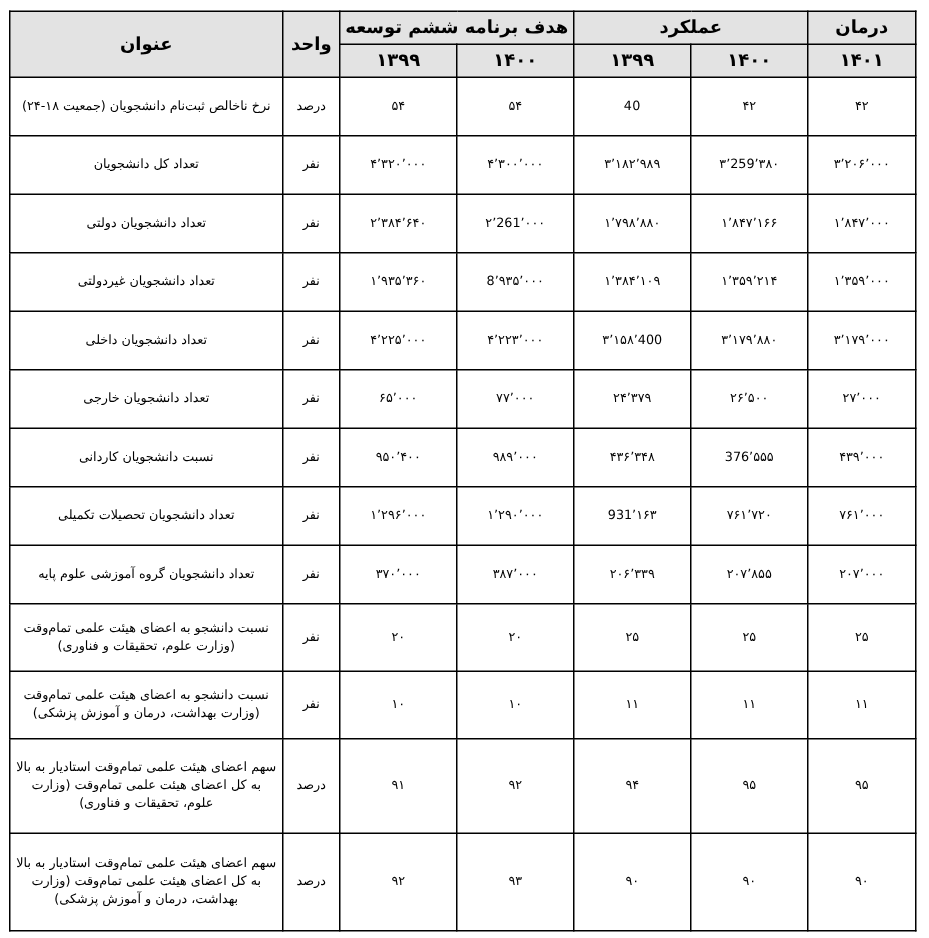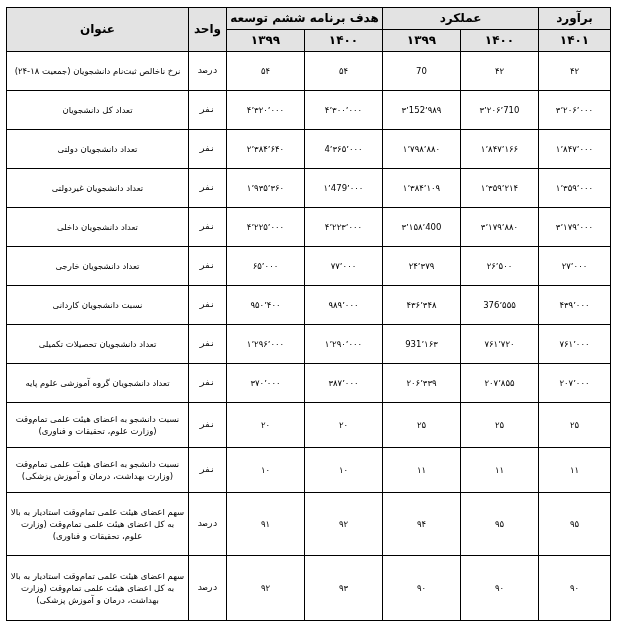--- a/index.html
+++ b/index.html
@@ -58,21 +58,20 @@
   col.c-title   { width: 182px; }
 
   td.title-cell {
     text-align: center;
     font-size: 8.5px;
     padding: 3px 6px;
     line-height: 1.5;
   }
   td.unit-cell {
     font-size: 8.5px;
-    font-family: Liberation Mono, monospace;
   }
   td.num-cell {
     font-size: 8.5px;
     letter-spacing: 0.2px;
     white-space: nowrap;
   }
   tr.r-tall td { height: 34px; }
   tr.r-med  td { height: 40px; }
   tr.r-xtall td { height: 58px; }
   tr.r-xxtall td { height: 60px; }
@@ -86,67 +85,67 @@
       <col class="c-est">
       <col class="c-p1400">
       <col class="c-p1399">
       <col class="c-g1400">
       <col class="c-g1399">
       <col class="c-unit">
       <col class="c-title">
     </colgroup>
     <thead>
       <tr>
-        <th colspan="1">برآورد</th>
+        <th colspan="1">درمان</th>
         <th colspan="2">عملکرد</th>
         <th colspan="2">هدف برنامه ششم توسعه</th>
         <th rowspan="2">واحد</th>
         <th rowspan="2">عنوان</th>
       </tr>
       <tr>
         <th>۱۴۰۱</th>
         <th>۱۴۰۰</th>
         <th>۱۳۹۹</th>
         <th>۱۴۰۰</th>
         <th>۱۳۹۹</th>
       </tr>
     </thead>
     <tbody id="tbody">
         <tr class="r-tall">
           <td class="num-cell">۴۲</td>
           <td class="num-cell">۴۲</td>
-          <td class="num-cell">70</td>
+          <td class="num-cell">40</td>
           <td class="num-cell">۵۴</td>
           <td class="num-cell">۵۴</td>
           <td class="unit-cell">درصد</td>
           <td class="title-cell">نرخ ناخالص ثبت‌نام دانشجویان (جمعیت ۱۸-۲۴)</td>
         </tr>
         <tr class="r-tall">
           <td class="num-cell">۳٬۲۰۶٬۰۰۰</td>
-          <td class="num-cell">۳٬۲۰۶٬710</td>
-          <td class="num-cell">۳٬152٬۹۸۹</td>
+          <td class="num-cell">۳٬259٬۳۸۰</td>
+          <td class="num-cell">۳٬۱۸۲٬۹۸۹</td>
           <td class="num-cell">۴٬۳۰۰٬۰۰۰</td>
           <td class="num-cell">۴٬۳۲۰٬۰۰۰</td>
           <td class="unit-cell">نفر</td>
           <td class="title-cell">تعداد کل دانشجویان</td>
         </tr>
         <tr class="r-tall">
           <td class="num-cell">۱٬۸۴۷٬۰۰۰</td>
           <td class="num-cell">۱٬۸۴۷٬۱۶۶</td>
           <td class="num-cell">۱٬۷۹۸٬۸۸۰</td>
-          <td class="num-cell">4٬۳۶۵٬۰۰۰</td>
+          <td class="num-cell">۲٬261٬۰۰۰</td>
           <td class="num-cell">۲٬۳۸۴٬۶۴۰</td>
           <td class="unit-cell">نفر</td>
           <td class="title-cell">تعداد دانشجویان دولتی</td>
         </tr>
         <tr class="r-tall">
           <td class="num-cell">۱٬۳۵۹٬۰۰۰</td>
           <td class="num-cell">۱٬۳۵۹٬۲۱۴</td>
           <td class="num-cell">۱٬۳۸۴٬۱۰۹</td>
-          <td class="num-cell">۱٬479٬۰۰۰</td>
+          <td class="num-cell">8٬۹۳۵٬۰۰۰</td>
           <td class="num-cell">۱٬۹۳۵٬۳۶۰</td>
           <td class="unit-cell">نفر</td>
           <td class="title-cell">تعداد دانشجویان غیردولتی</td>
         </tr>
         <tr class="r-tall">
           <td class="num-cell">۳٬۱۷۹٬۰۰۰</td>
           <td class="num-cell">۳٬۱۷۹٬۸۸۰</td>
           <td class="num-cell">۳٬۱۵۸٬400</td>
           <td class="num-cell">۴٬۲۲۳٬۰۰۰</td>
           <td class="num-cell">۴٬۲۲۵٬۰۰۰</td>

